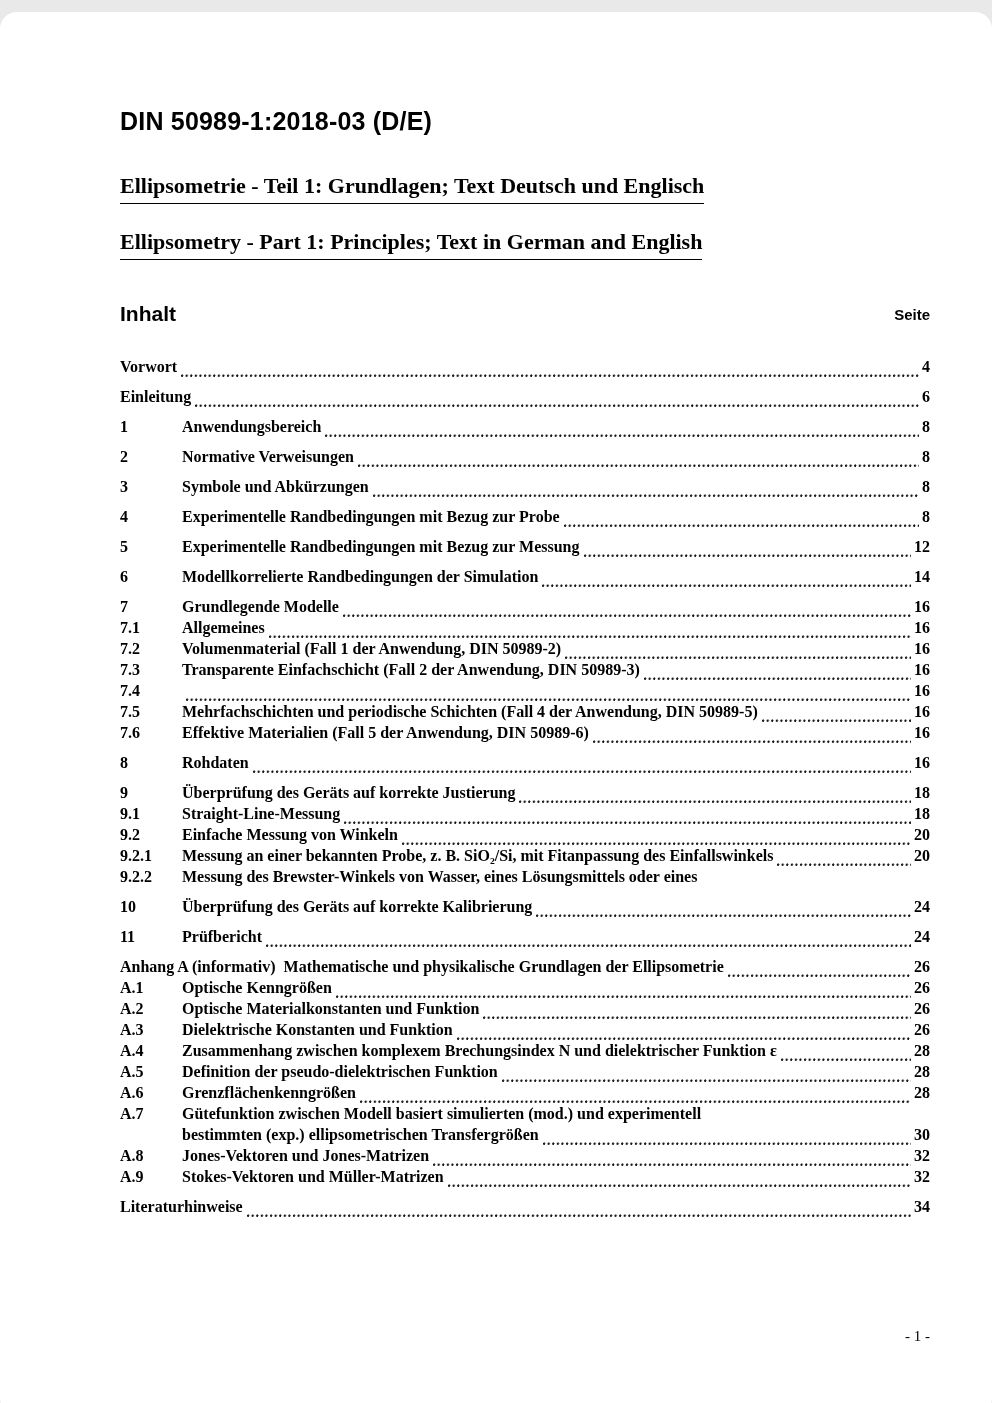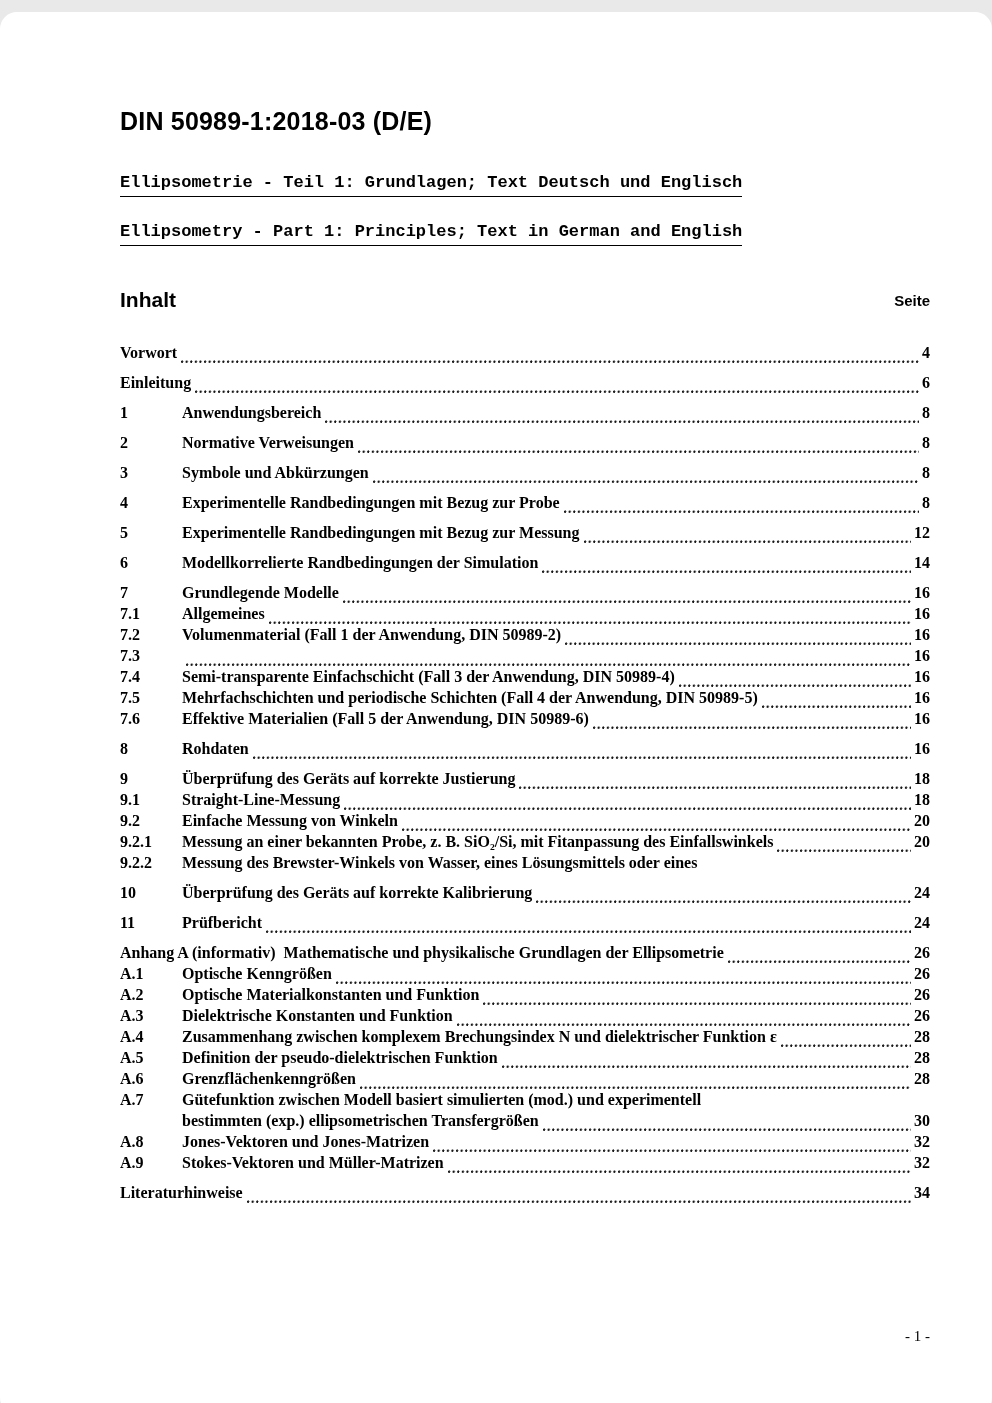--- a/index.html
+++ b/index.html
@@ -17,22 +17,22 @@
   .content { padding: 95px 62px 0 120px; }
 
   .doc-title {
     font-family: "Liberation Sans", "DejaVu Sans", sans-serif;
     font-size: 25px;
     font-weight: bold;
     margin: 0 0 37px 0;
     letter-spacing: 0.2px;
   }
   .subtitle {
-    font-family: Liberation Mono, monospace;
-    font-size: 17px;
+    font-family: Liberation Serif, serif;
+    font-size: 22px;
     font-weight: bold;
     margin: 0 0 25px 0;
   }
   .subtitle .u {
     display: inline-block;
     border-bottom: 1.7px solid #000;
     padding-bottom: 4px;
   }
 
   .toc-head {
@@ -159,26 +159,26 @@
           <span class="toc-page">16</span>
         </div>
         <div class="toc-row">
           <span class="toc-label">7.2</span>
           <span class="toc-text">Volumenmaterial (Fall 1 der Anwendung, DIN 50989-2)</span>
           <span class="toc-dots"></span>
           <span class="toc-page">16</span>
         </div>
         <div class="toc-row">
           <span class="toc-label">7.3</span>
+          <span class="toc-text">Transparente Einfachschicht (Fall 2 der Anwendung, DIN 50989-3)</span>
           <span class="toc-dots"></span>
           <span class="toc-page">16</span>
         </div>
         <div class="toc-row">
           <span class="toc-label">7.4</span>
-          <span class="toc-text">Semi-transparente Einfachschicht (Fall 3 der Anwendung, DIN 50989-4)</span>
           <span class="toc-dots"></span>
           <span class="toc-page">16</span>
         </div>
         <div class="toc-row">
           <span class="toc-label">7.5</span>
           <span class="toc-text">Mehrfachschichten und periodische Schichten (Fall 4 der Anwendung, DIN 50989-5)</span>
           <span class="toc-dots"></span>
           <span class="toc-page">16</span>
         </div>
         <div class="toc-row">

